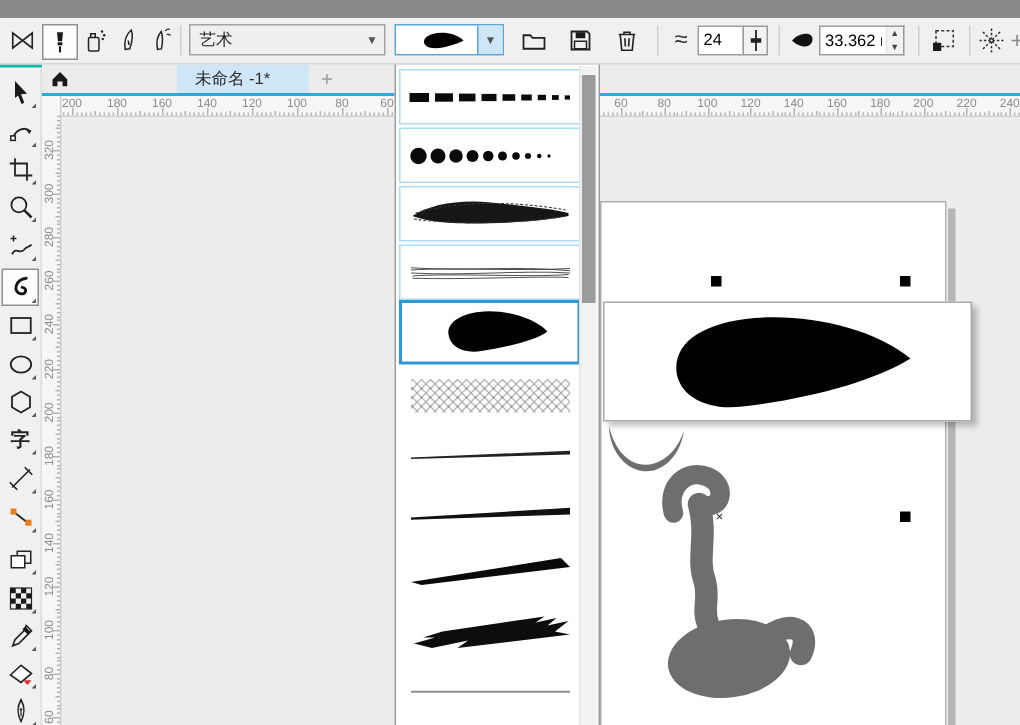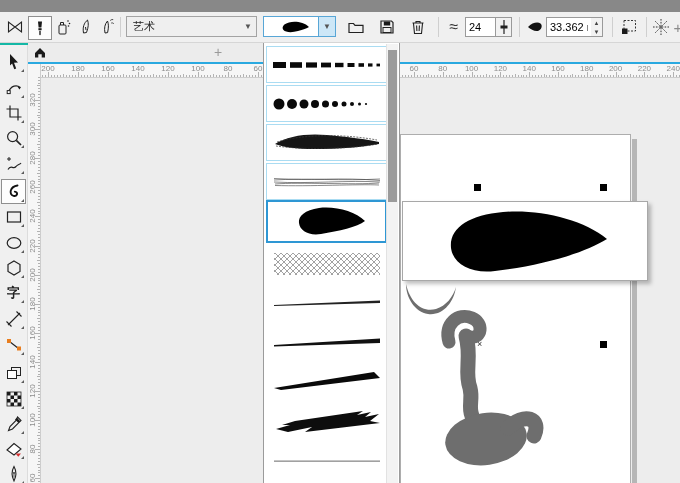--- a/index.html
+++ b/index.html
@@ -166,20 +166,23 @@
     <div class="pb-btn" style="left:667px;color:#8a8a8a;font-size:15px">
       <span>+</span>
     </div>
   </div>
 
   <div id="tabbar" class="abs">
     <div class="tab" style="left:0;width:22px;padding:0 5px">
       <svg width="14" height="14">
         <path d="M2,8 L7,3 L12,8 V12.5 H8.7 V9.3 H5.3 V12.5 H2 Z" fill="#1a1a1a"></path>
         </svg>
+    </div>
+    <div class="tab" style="left: 90px; width: 88px; background: rgb(207, 230, 247);" id="active-tab">
+      <span>未命名 -1*</span>
     </div>
     <div class="tab" style="left:180px;width:20px;color:#9a9a9a;font-size:14px;justify-content:center;padding:0">
       <span>+</span>
     </div>
   </div>
   <div id="tab-underline" class="abs" style="background: rgb(42, 169, 224);"></div>
 
   <div id="toolbox" class="abs">
     <div class="tool fly" style="top:5px">
       <svg width="20" height="20">

